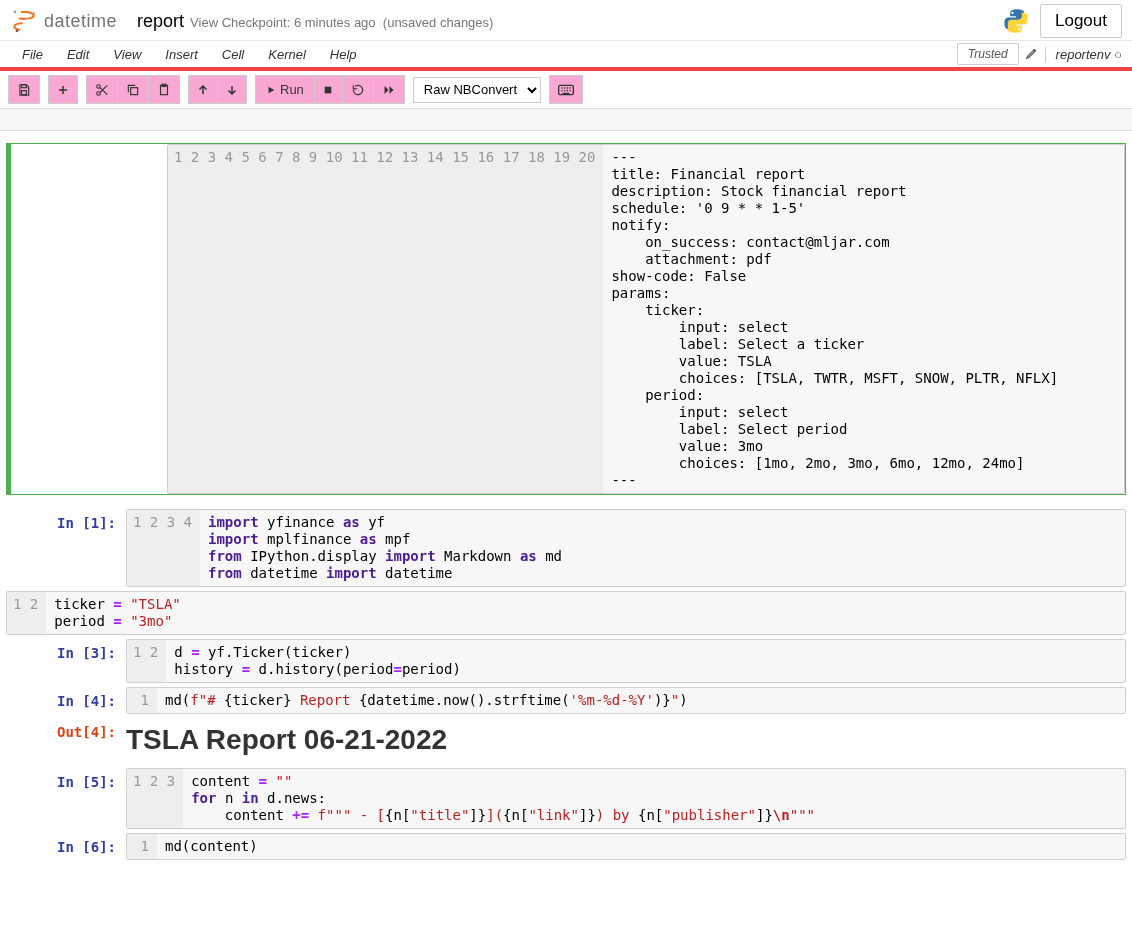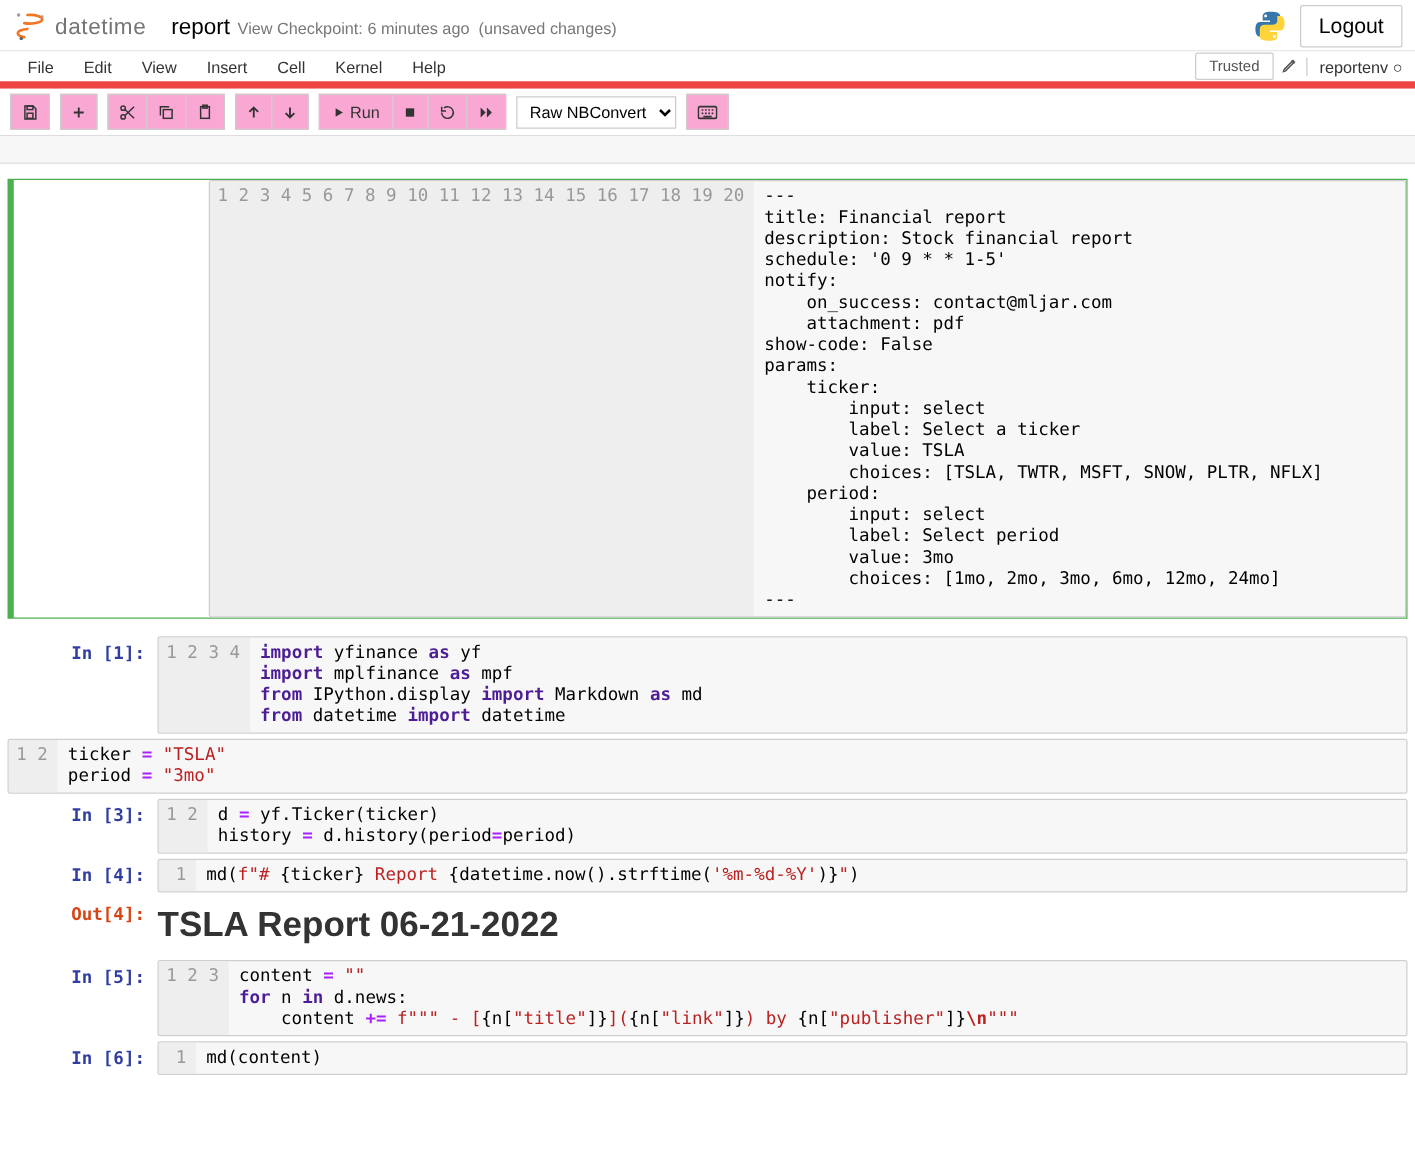--- a/index.html
+++ b/index.html
@@ -41,22 +41,23 @@
     background:#fff;
     border-radius:2px;
     font-size:17px;
     cursor:pointer;
   }
   
   .menubar {
     display:flex;
     align-items:center;
     padding: 0 10px;
-    border-bottom:6px solid #ef4444;
+    border-bottom:4px solid #ef4444;
     height: 30px;
+    font-style: italic;
   }
   .menu-item {
     padding: 6px 12px;
     color:#333;
     cursor:pointer;
     font-size:13px;
   }
   .menubar-right {
     margin-left:auto;
     display:flex;

